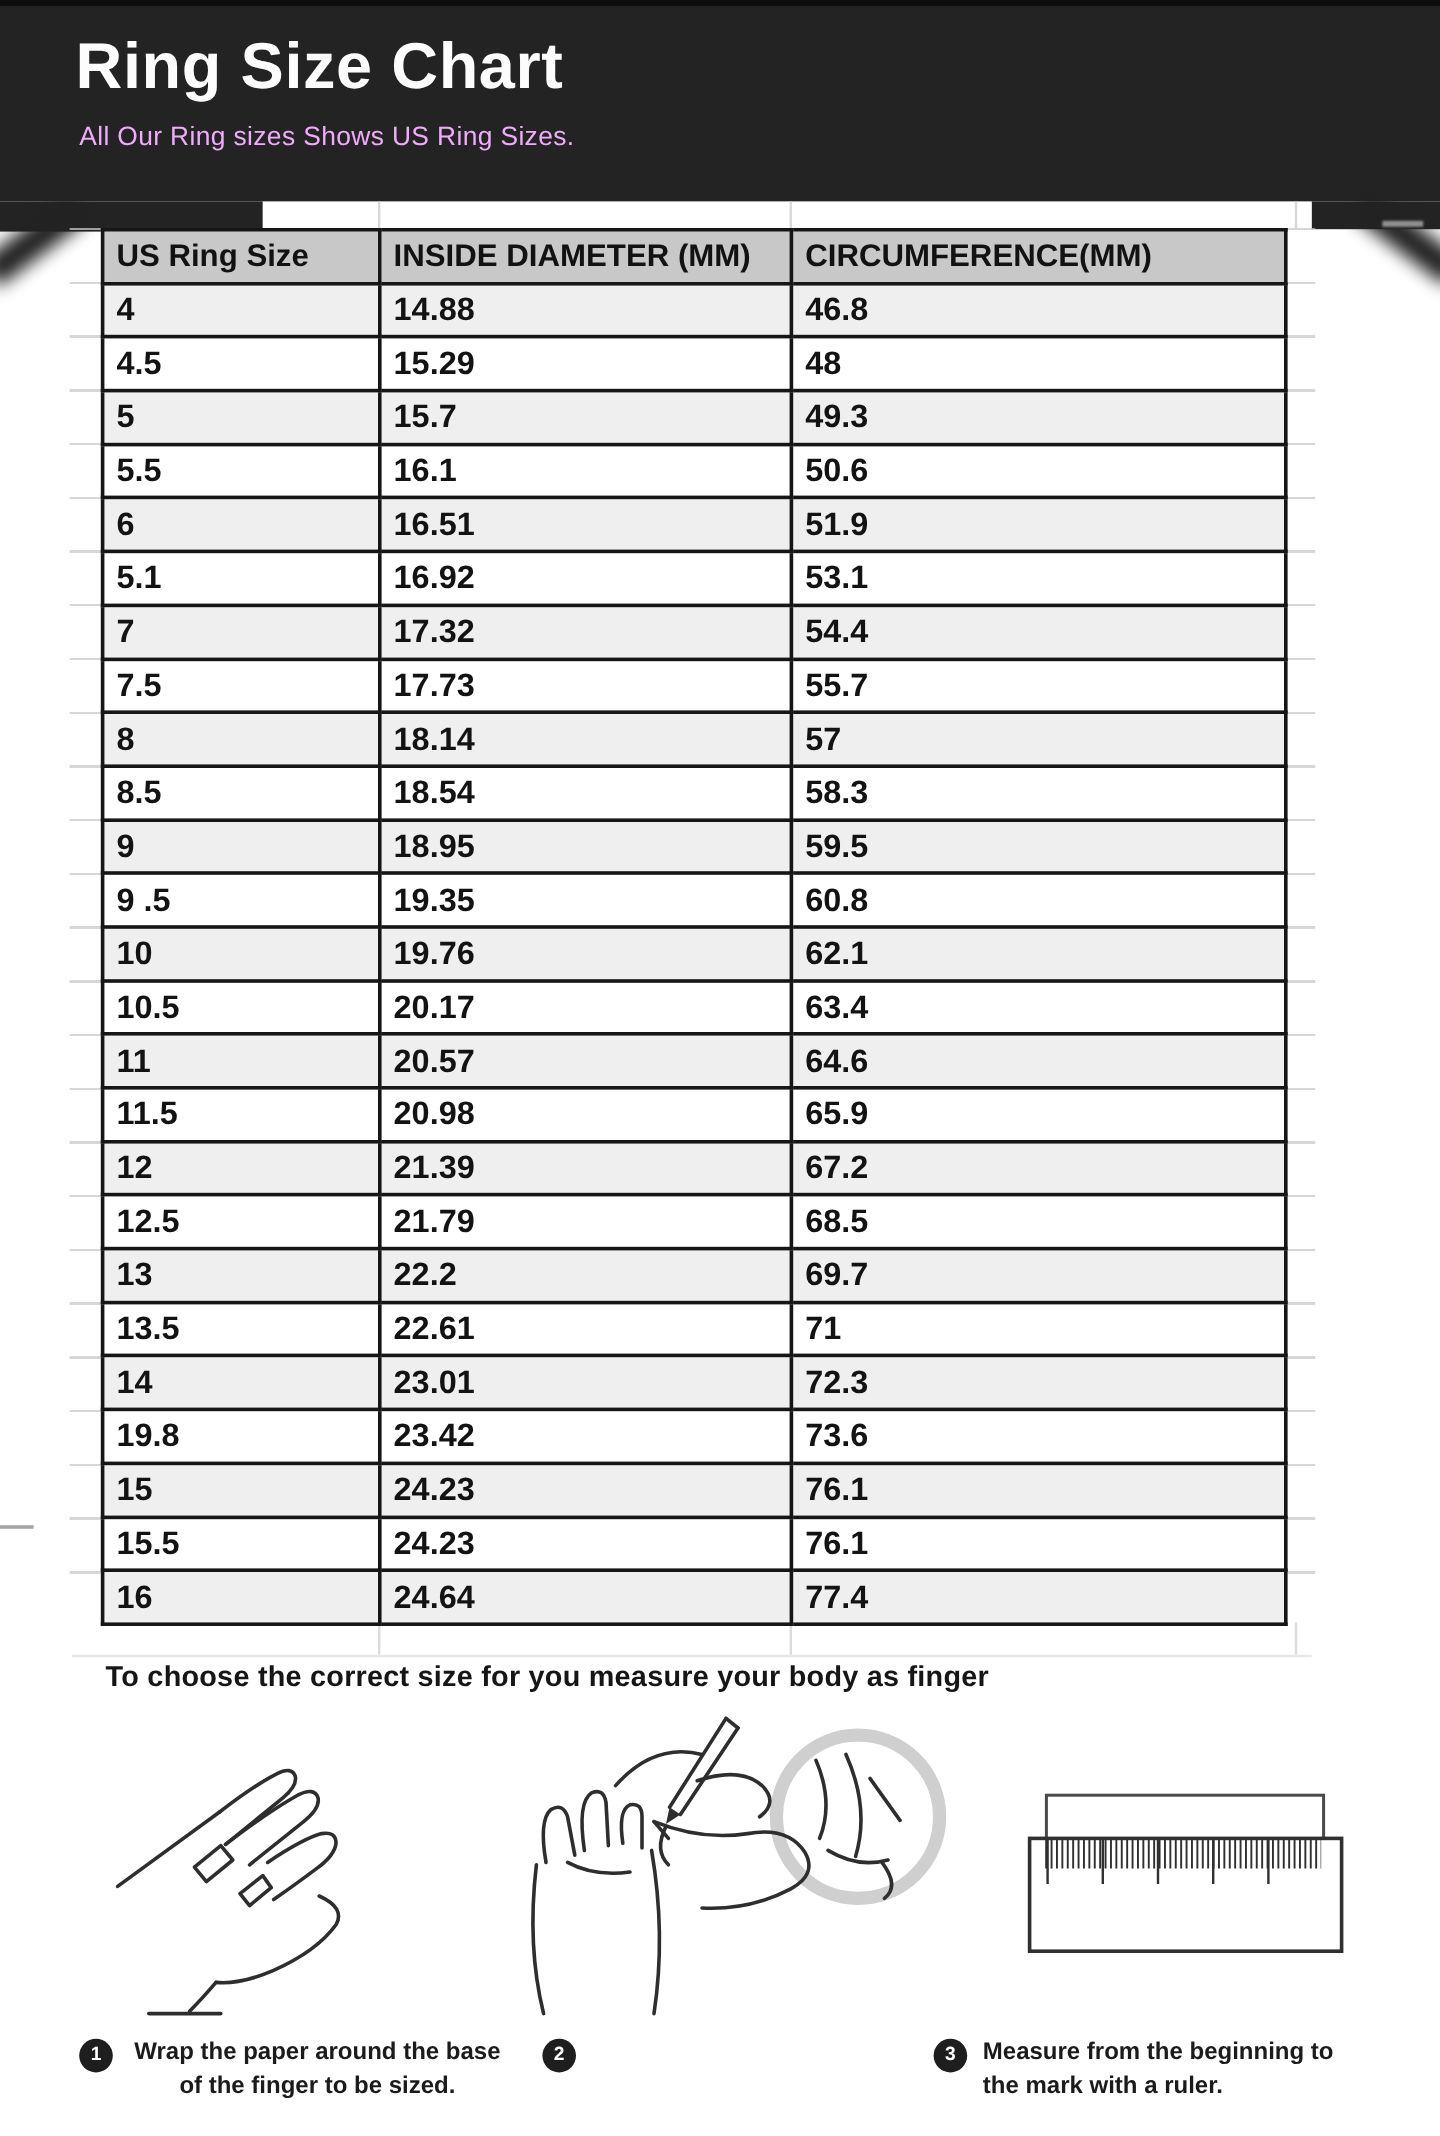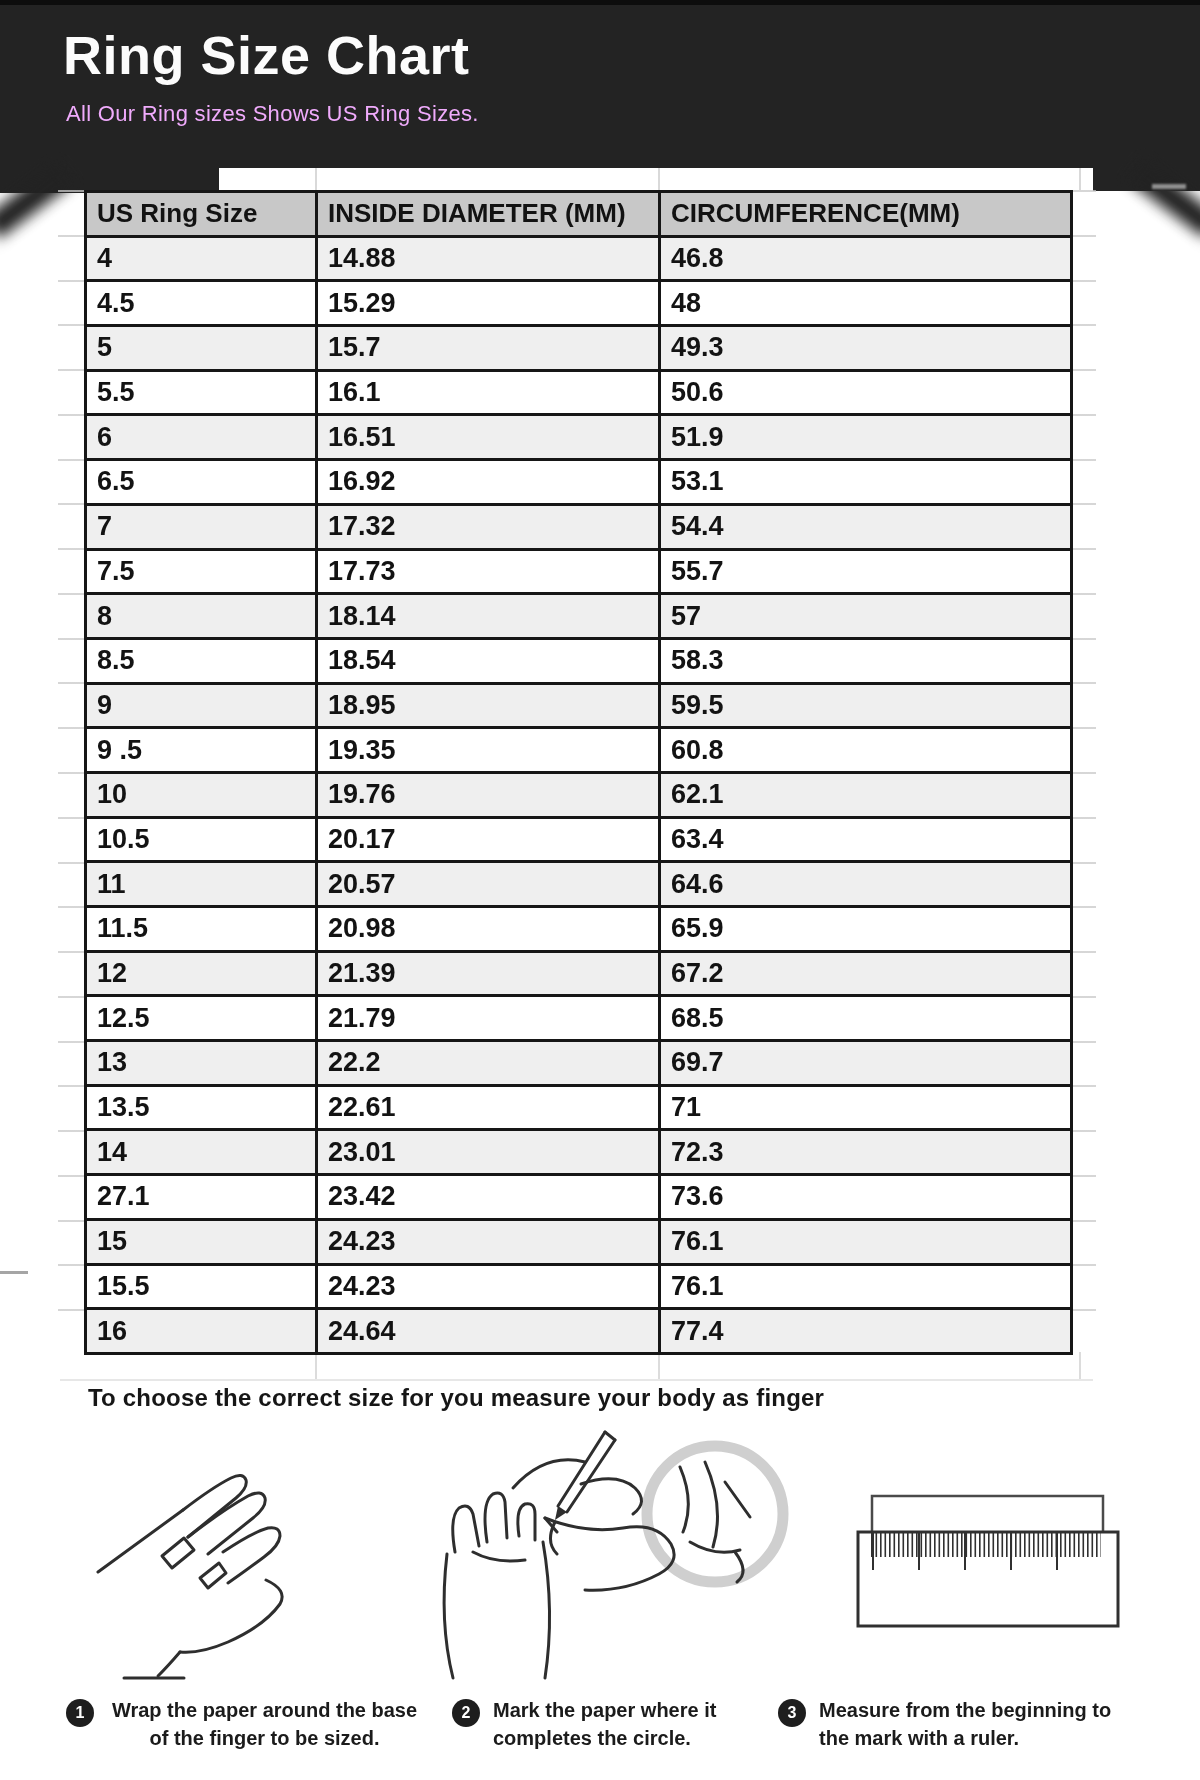--- a/index.html
+++ b/index.html
@@ -129,21 +129,21 @@
           <td>5.5</td>
           <td>16.1</td>
           <td>50.6</td>
         </tr>
         <tr>
           <td>6</td>
           <td>16.51</td>
           <td>51.9</td>
         </tr>
         <tr>
-          <td>6.5</td>
+          <td>5.1</td>
           <td>16.92</td>
           <td>53.1</td>
         </tr>
         <tr>
           <td>7</td>
           <td>17.32</td>
           <td>54.4</td>
         </tr>
         <tr>
           <td>7.5</td>
@@ -209,21 +209,21 @@
           <td>13.5</td>
           <td>22.61</td>
           <td>71</td>
         </tr>
         <tr>
           <td>14</td>
           <td>23.01</td>
           <td>72.3</td>
         </tr>
         <tr>
-          <td>27.1</td>
+          <td>19.8</td>
           <td>23.42</td>
           <td>73.6</td>
         </tr>
         <tr>
           <td>15</td>
           <td>24.23</td>
           <td>76.1</td>
         </tr>
         <tr>
           <td>15.5</td>
@@ -292,20 +292,19 @@
       <line x1="17" y1="59" x2="246" y2="59" stroke="#303030" stroke-width="38" stroke-dasharray="2 44"></line>
     </svg>
   </div>
 
   <div class="step step-1">
     <span class="step-num">1</span>
     <span class="step-text">Wrap the paper around the base of the finger to be sized.</span>
   </div>
   <div class="step step-2">
     <span class="step-num">2</span>
-    <span class="step-text">Mark the paper where it completes the circle.</span>
   </div>
   <div class="step step-3">
     <span class="step-num">3</span>
     <span class="step-text">Measure from the beginning to the mark with a ruler.</span>
   </div>
 
 </div>
 
 </body></html>

